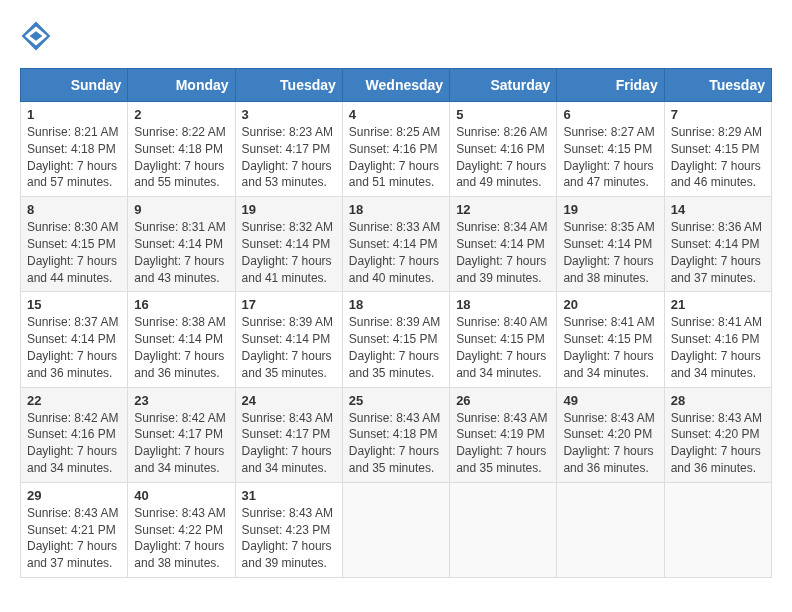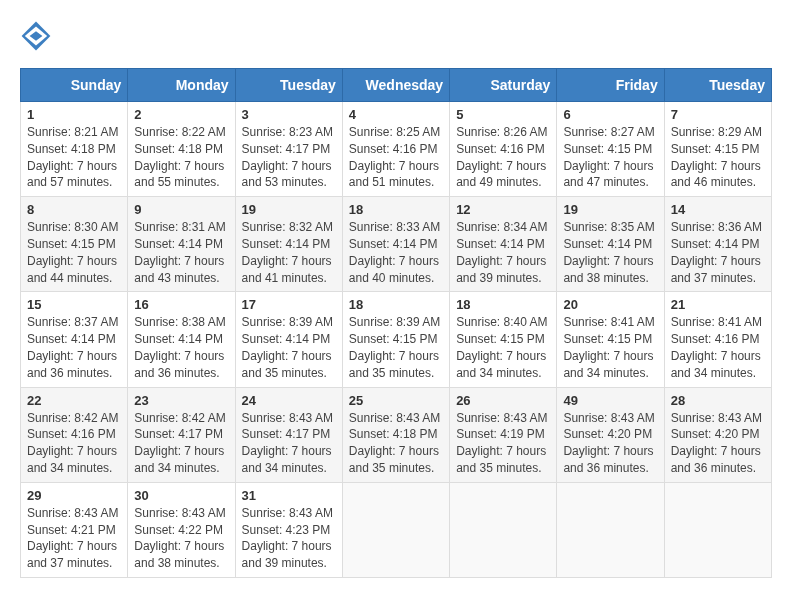--- a/index.html
+++ b/index.html
@@ -244,21 +244,21 @@
           <div class="day-num">28</div>
           <div class="day-info">Sunrise: 8:43 AM<br>Sunset: 4:20 PM<br>Daylight: 7 hours and 36 minutes.</div>
         </td>
       </tr>
       <tr>
         <td>
           <div class="day-num">29</div>
           <div class="day-info">Sunrise: 8:43 AM<br>Sunset: 4:21 PM<br>Daylight: 7 hours and 37 minutes.</div>
         </td>
         <td>
-          <div class="day-num">30</div>
+          <div class="day-num">40</div>
           <div class="day-info">Sunrise: 8:43 AM<br>Sunset: 4:22 PM<br>Daylight: 7 hours and 38 minutes.</div>
         </td>
         <td>
           <div class="day-num">31</div>
           <div class="day-info">Sunrise: 8:43 AM<br>Sunset: 4:23 PM<br>Daylight: 7 hours and 39 minutes.</div>
         </td>
         <td class="empty-cell"></td>
         <td class="empty-cell"></td>
         <td class="empty-cell"></td>
         <td class="empty-cell"></td>

